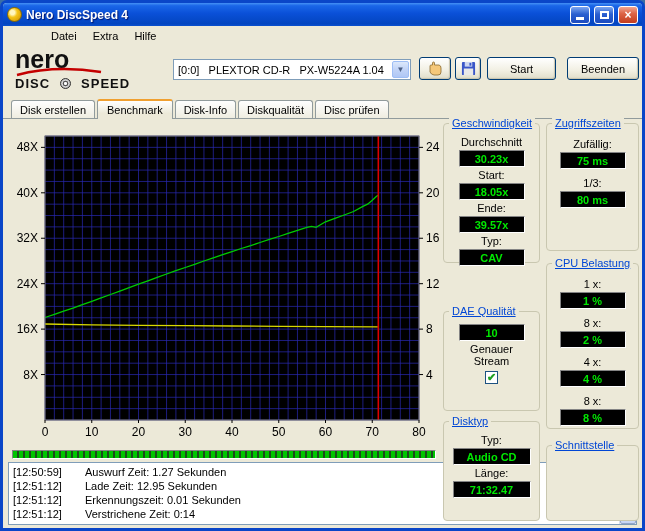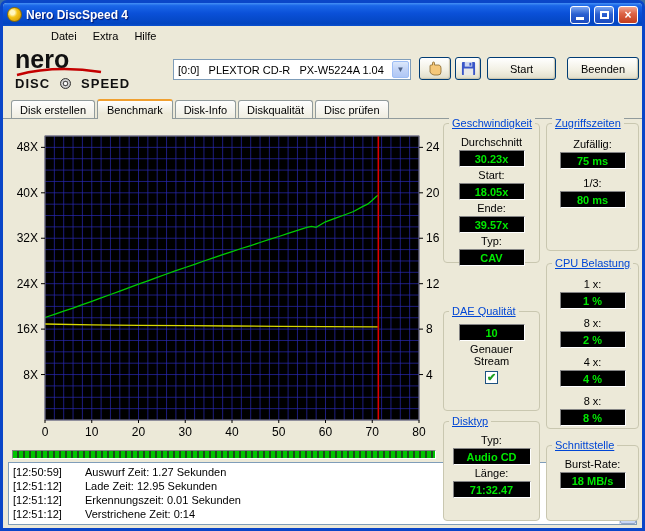--- a/index.html
+++ b/index.html
@@ -396,22 +396,16 @@
         </div>
         <div class="vrow">
           <span class="plabel">8 x:</span>
           <span class="vbox">8 %</span>
         </div>
       </div>
     </div>
 
     <div class="group g-iface">
       <span class="group-title">Schnittstelle</span>
-      <div class="rows">
-        <div class="vrow">
-          <span class="plabel">Burst-Rate:</span>
-          <span class="vbox">18 MB/s</span>
-        </div>
-      </div>
     </div>
   </div>
 
 </div>
 
 </body></html>

